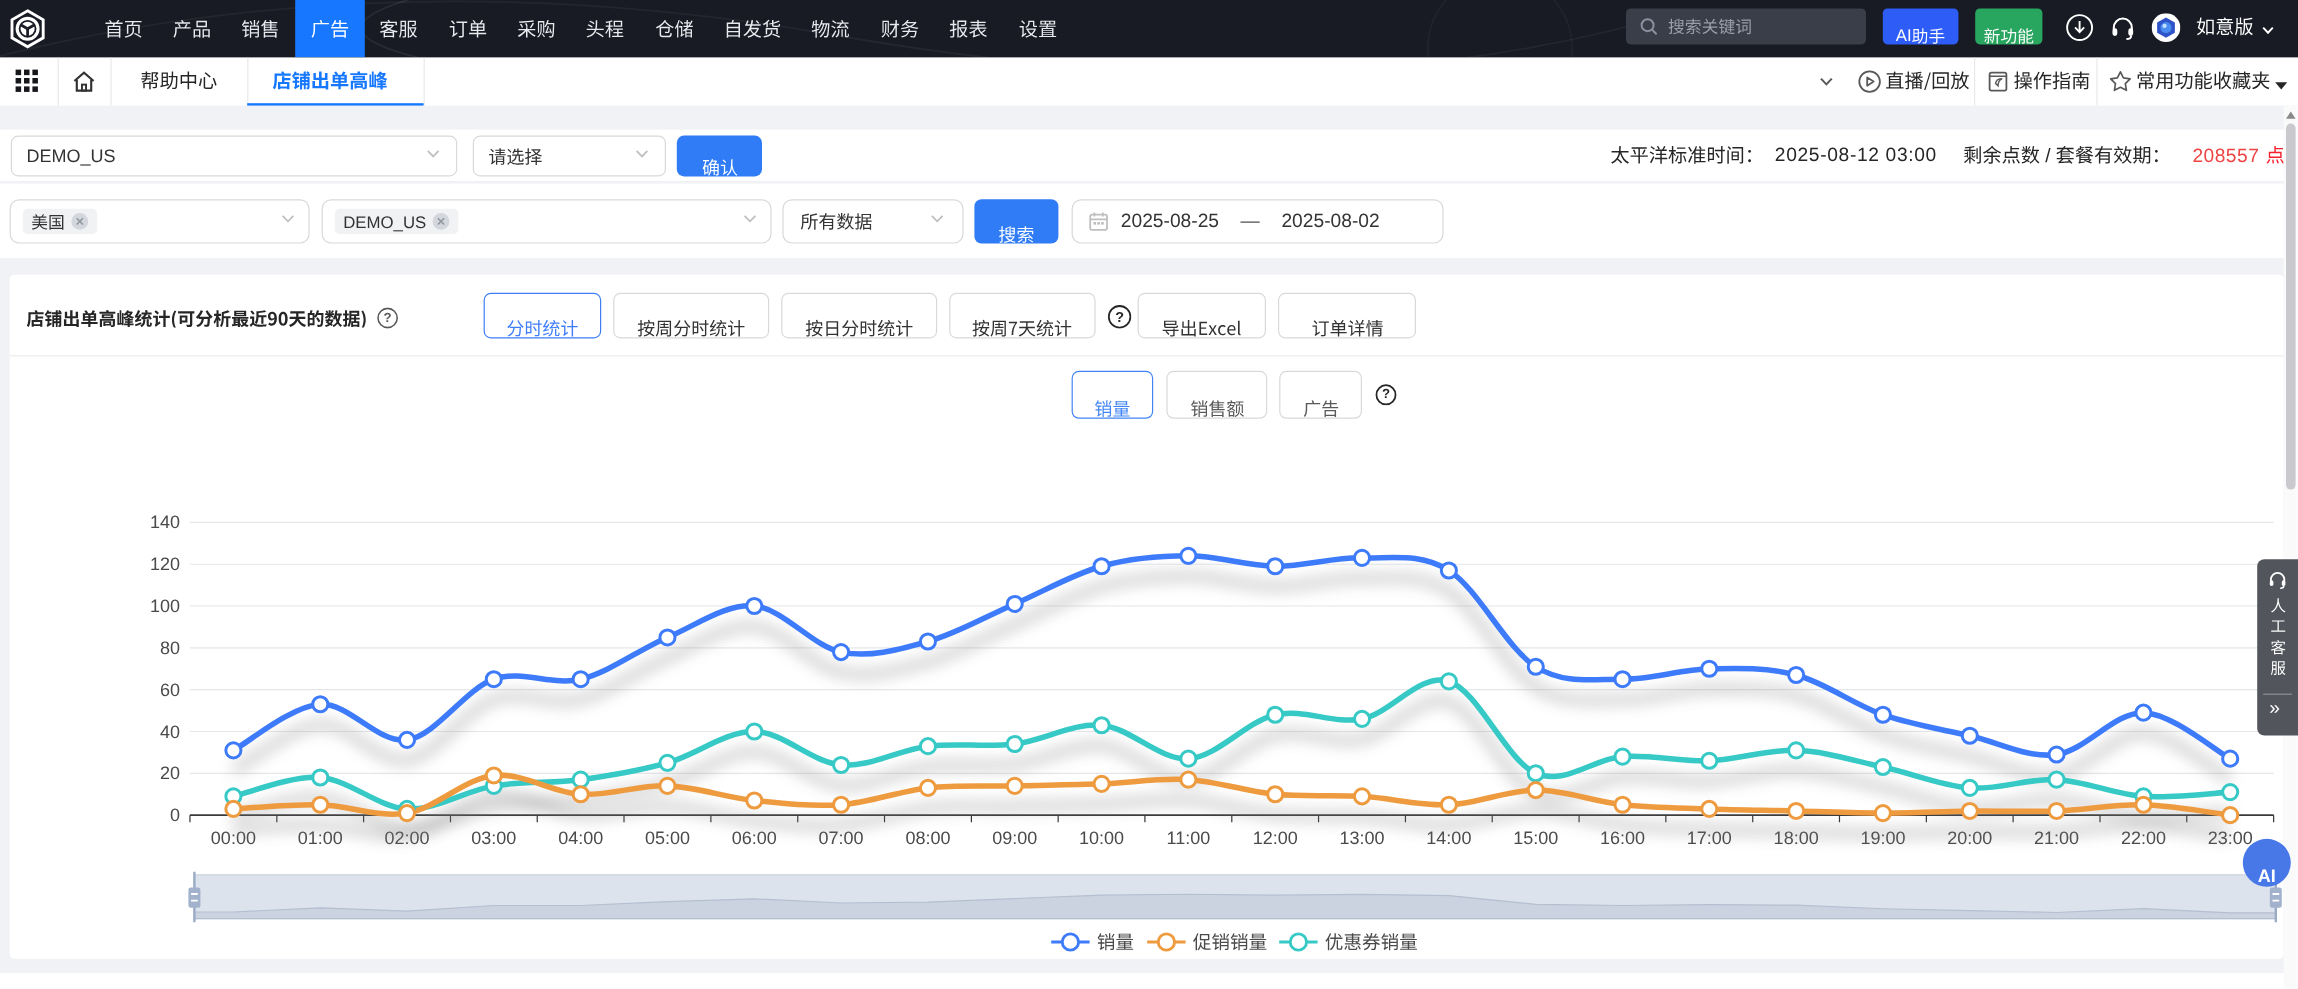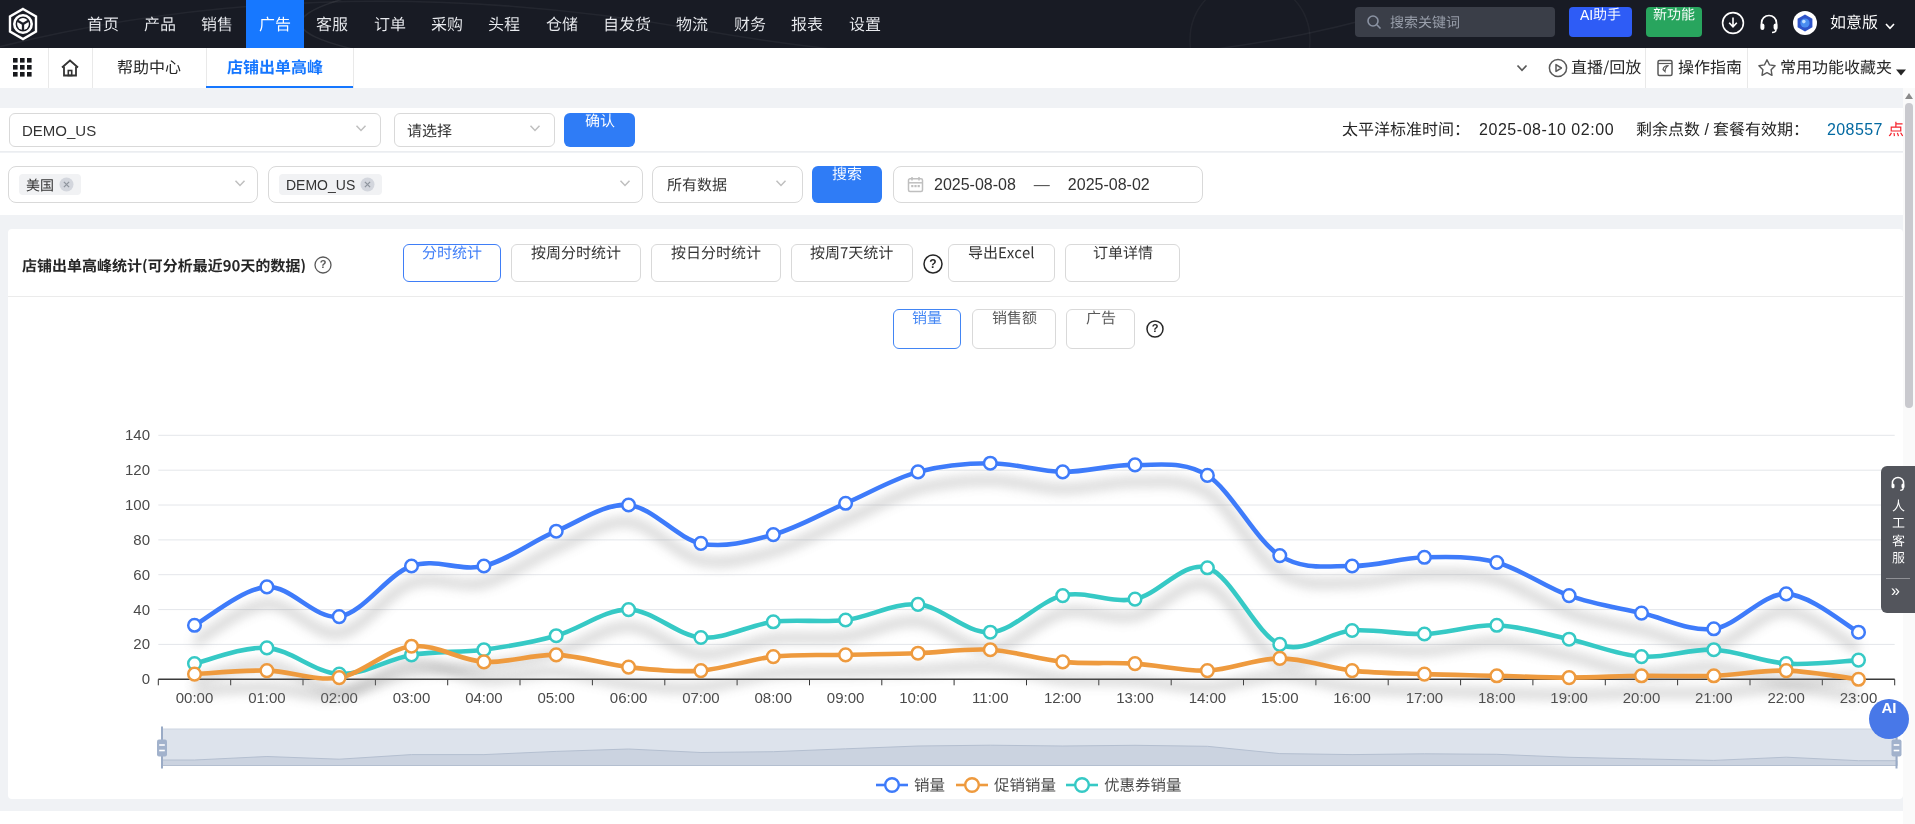--- a/index.html
+++ b/index.html
@@ -1,20 +1,20 @@
 <!DOCTYPE html>
 <html><head><meta charset="utf-8"><style>*{margin:0;padding:0;box-sizing:border-box}
 html,body{width:1915px;height:824px;overflow:hidden;font-family:"Liberation Sans",sans-serif;background:#f0f2f5}
 .abs{position:absolute}
 svg.z{display:inline-block}
 .nav{position:absolute;left:0;top:0;width:1915px;height:48px;background:#181b24;overflow:hidden}
 .nav .menu{position:absolute;left:74px;top:0;height:48px;display:flex;align-items:center}
 .nav .mi{padding:0 12.7px;height:48px;display:flex;align-items:center}
 .nav .mi.act{background:#1778ff}
-.btn{display:flex;align-items:flex-start;justify-content:center;border-radius:4px}
+.btn{display:flex;align-items:flex-end;justify-content:center;border-radius:4px}
 .sel{position:absolute;background:#fff;border:1px solid #d9d9d9;display:flex;align-items:center}
 .tag{display:inline-flex;align-items:center;background:#f1f2f4;border-radius:4px;padding:0 7px;height:21px;gap:5px}
 .vline{position:absolute;top:0;bottom:0;width:1px;background:#e9e9e9}
 </style></head><body>
 <svg width="0" height="0" style="position:absolute">
     <defs>
       <path id="g0" d="M243 312H755V210H243ZM243 373V472H755V373ZM243 150H755V44H243ZM228 815C259 782 294 736 313 702H54V632H456C450 602 442 568 433 539H168V-80H243V-23H755V-80H833V539H512L546 632H949V702H696C725 737 757 779 785 820L702 842C681 800 643 742 611 702H345L389 725C370 758 331 808 294 844Z"></path>
       <path id="g1" d="M464 462V281C464 174 421 55 50-19C66-35 87-64 96-80C485 4 541 143 541 280V462ZM545 110C661 56 812-27 885-83L932-23C854 32 703 111 589 161ZM171 595V128H248V525H760V130H839V595H478C497 630 517 673 535 715H935V785H74V715H449C437 676 419 631 403 595Z"></path>
       <path id="g2" d="M263 612C296 567 333 506 348 466L416 497C400 536 361 596 328 639ZM689 634C671 583 636 511 607 464H124V327C124 221 115 73 35-36C52-45 85-72 97-87C185 31 202 206 202 325V390H928V464H683C711 506 743 559 770 606ZM425 821C448 791 472 752 486 720H110V648H902V720H572L575 721C561 755 530 805 500 841Z"></path>
       <path id="g3" d="M302 726H701V536H302ZM229 797V464H778V797ZM83 357V-80H155V-26H364V-71H439V357ZM155 47V286H364V47ZM549 357V-80H621V-26H849V-74H925V357ZM621 47V286H849V47Z"></path>
@@ -456,39 +456,39 @@
           <use href="#g70" x="0"></use>
           <use href="#g71" x="1000"></use>
           <use href="#g72" x="2000"></use>
           <use href="#g73" x="3000"></use>
           <use href="#g74" x="4000"></use>
           <use href="#g75" x="5000"></use>
           <use href="#g76" x="6000"></use>
           <use href="#g77" x="7000"></use>
         </g>
       </svg></div>
-    <div class="abs" style="left:1479px;top:13px;font-size:16px;color:#262626;letter-spacing:0.55px">2025-08-10 02:00</div>
+    <div class="abs" style="left:1479px;top:13px;font-size:16px;color:#262626;letter-spacing:0.55px">2025-08-12 03:00</div>
     <div class="abs" style="left:1636px;top:13px;font-size:16px;color:#262626"><svg class="z " width="64.0" height="16.0" style="vertical-align:-1.9px" viewBox="0 0 64.0 16.0">
         <g fill="#262626" transform="translate(0,14.08) scale(0.0160,-0.0160)">
           <use href="#g78" x="0"></use>
           <use href="#g79" x="1000"></use>
           <use href="#g80" x="2000"></use>
           <use href="#g81" x="3000"></use>
         </g>
       </svg> / <svg class="z " width="96.0" height="16.0" style="vertical-align:-1.9px" viewBox="0 0 96.0 16.0">
         <g fill="#262626" transform="translate(0,14.08) scale(0.0160,-0.0160)">
           <use href="#g82" x="0"></use>
           <use href="#g83" x="1000"></use>
           <use href="#g84" x="2000"></use>
           <use href="#g85" x="3000"></use>
           <use href="#g86" x="4000"></use>
           <use href="#g77" x="5000"></use>
         </g>
       </svg></div>
-    <div class="abs" style="left:1827px;top:13px;font-size:16px;color:#0369a1;letter-spacing:0.4px">208557 <svg class="z " width="16.0" height="16.0" style="vertical-align:-1.9px" viewBox="0 0 16.0 16.0">
+    <div class="abs" style="left:1827px;top:13px;font-size:16px;color:#ef4444;letter-spacing:0.4px">208557 <svg class="z " width="16.0" height="16.0" style="vertical-align:-1.9px" viewBox="0 0 16.0 16.0">
         <g fill="#f5222d" transform="translate(0,14.08) scale(0.0160,-0.0160)">
           <use href="#g80" x="0"></use>
         </g>
       </svg></div>
   </div>
 <div class="abs" style="left:0;top:153px;width:1915px;height:62px;background:#fff">
     <div class="sel" style="left:8px;top:13px;width:250px;height:37px;border-radius:8px;padding:0 10px">
       <span class="tag">
         <svg class="z " width="28.0" height="14.0" style="vertical-align:-1.7px" viewBox="0 0 28.0 14.0">
           <g fill="#333" transform="translate(0,12.32) scale(0.0140,-0.0140)">
@@ -540,21 +540,21 @@
     </div>
     <div class="sel" style="left:893px;top:13px;width:310px;height:37px;border-radius:8px;padding:0 13px;gap:10px">
       <svg width="17" height="17" viewBox="0 0 17 17" style="">
         <rect x="1.5" y="2.8" width="14" height="12.7" rx="1.5" fill="none" stroke="#bfbfbf" stroke-width="1.5"></rect>
         <path d="M1.5 6.8h14" stroke="#bfbfbf" stroke-width="1.5"></path>
         <path d="M5 1v3.4M12 1v3.4" stroke="#bfbfbf" stroke-width="1.5"></path>
         <rect x="4.2" y="9" width="2.2" height="2.2" fill="#bfbfbf"></rect>
         <rect x="7.4" y="9" width="2.2" height="2.2" fill="#bfbfbf"></rect>
         <rect x="10.6" y="9" width="2.2" height="2.2" fill="#bfbfbf"></rect>
       </svg>
-      <span style="font-size:16px;color:#333">2025-08-08</span>
+      <span style="font-size:16px;color:#333">2025-08-25</span>
       <span style="color:#555;padding:0 8px">—</span>
       <span style="font-size:16px;color:#333">2025-08-02</span>
     </div>
   </div>
 <div class="abs" style="left:8px;top:229px;width:1895px;height:570px;background:#fff;border-radius:4px">
     <div class="abs" style="left:0;top:0;width:100%;height:68px;border-bottom:1px solid #ebebeb"></div>
     <div class="abs" style="left:14px;top:24px"><svg class="z " width="120.0" height="15.0" style="vertical-align:-1.8px" viewBox="0 0 120.0 15.0">
         <g fill="#262626" transform="translate(0,13.20) scale(0.0150,-0.0150)">
           <use href="#g45" x="0"></use>
           <use href="#g46" x="1000"></use>

